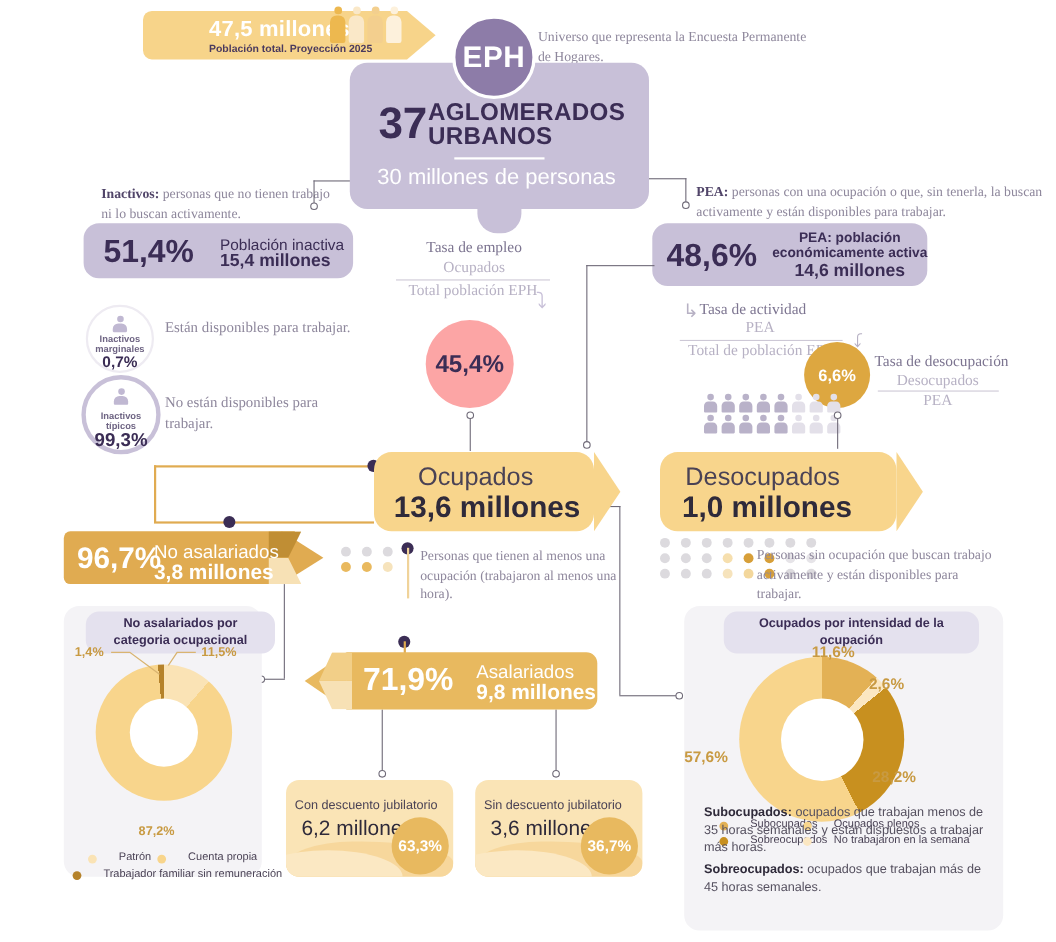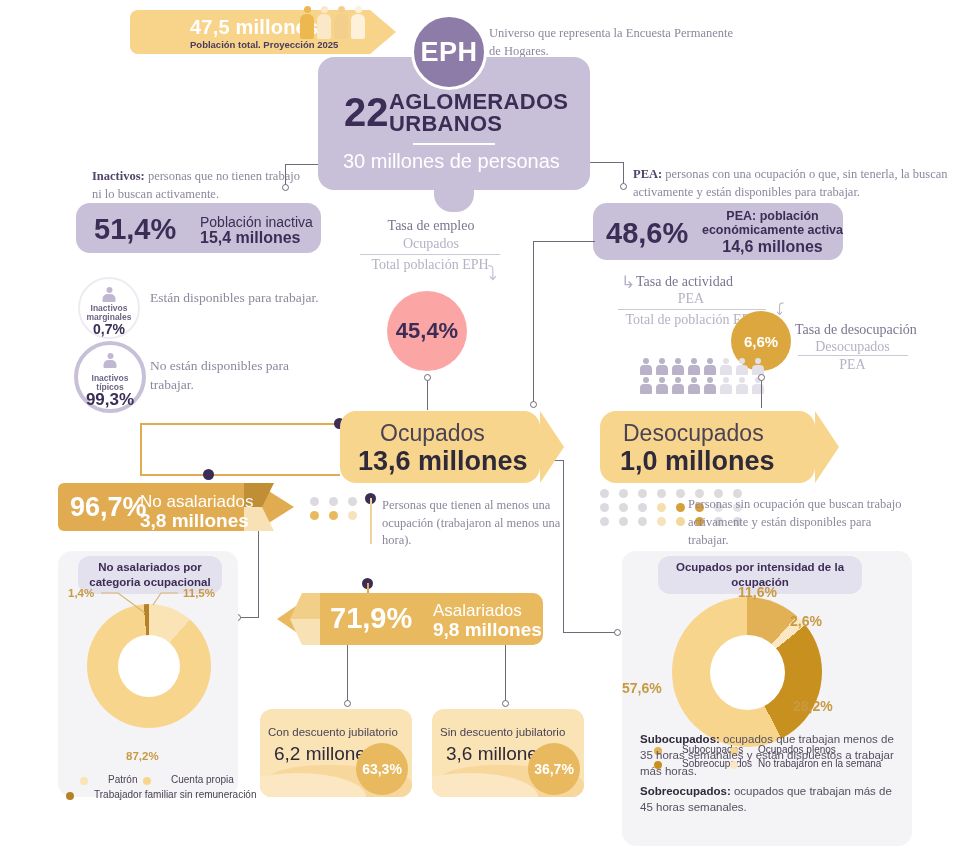--- a/index.html
+++ b/index.html
@@ -162,21 +162,21 @@
     clip-path:polygon(0 0,100% 0,100% 100%,40% 100%);}
   #as-pct{left:330px;top:602px;font-size:29px;font-weight:bold;color:#ffffff;}
   #as-l1{left:433px;top:601px;font-size:17px;color:#ffffff;}
   #as-l2{left:433px;top:619px;font-size:19px;font-weight:bold;color:#ffffff;}
 
   
   .panel{position:absolute;background:#f4f3f6;border-radius:14px;}
   #panel-left{left:58px;top:551px;width:180px;height:246px;}
   #panel-right{left:622px;top:551px;width:290px;height:295px;}
   .panel-ttl{position:absolute;background:#e4e1ee;border-radius:12px;text-align:center;
-    color:#3b2d55;font-size:11.5px;font-weight:bold;line-height:1.3;padding:4px 2px;}
+    color:#3b2d55;font-size:11.5px;font-weight:bold;line-height:1.3;padding:4px 16px;}
   #pl-ttl{left:78px;top:556px;width:140px;}
   #pr-ttl{left:658px;top:556px;width:200px;}
 
   .donut{position:absolute;border-radius:50%;}
   .donut .hole{position:absolute;border-radius:50%;background:#ffffff;}
 
   #donut-left{left:87px;top:604px;width:124px;height:124px;}
   #donut-left .hole{left:31px;top:31px;width:62px;height:62px;}
   #donut-right{left:672px;top:597px;width:150px;height:150px;}
   #donut-right .hole{left:37.5px;top:37.5px;width:75px;height:75px;}
@@ -235,21 +235,21 @@
   <div class="ppl">
       <div class="head" style="background:#fdf1dc"></div>
       <div class="body" style="background:#fdf1dc"></div>
     </div>
 </div>
 
 <div class="abs" id="eph">EPH</div>
 <div class="abs serif" id="universe">Universo que representa la Encuesta Permanente de Hogares.</div>
 
 <div class="abs" id="urban-box"></div>
-<div class="abs" id="urban-num">22</div>
+<div class="abs" id="urban-num">37</div>
 <div class="abs" id="urban-l1">AGLOMERADOS</div>
 <div class="abs" id="urban-l2">URBANOS</div>
 <div class="abs" id="urban-rule"></div>
 <div class="abs" id="urban-sub">30 millones de personas</div>
 
 <div class="abs serif" id="inactivos-note"><b>Inactivos:</b><span> personas que no tienen trabajo ni lo buscan activamente.</span></div>
 <div class="abs" id="inactivos-box"></div>
 <div class="abs" id="inactivos-pct">51,4%</div>
 <div class="abs" id="inactivos-lbl1">Población inactiva</div>
 <div class="abs" id="inactivos-lbl2">15,4 millones</div>

